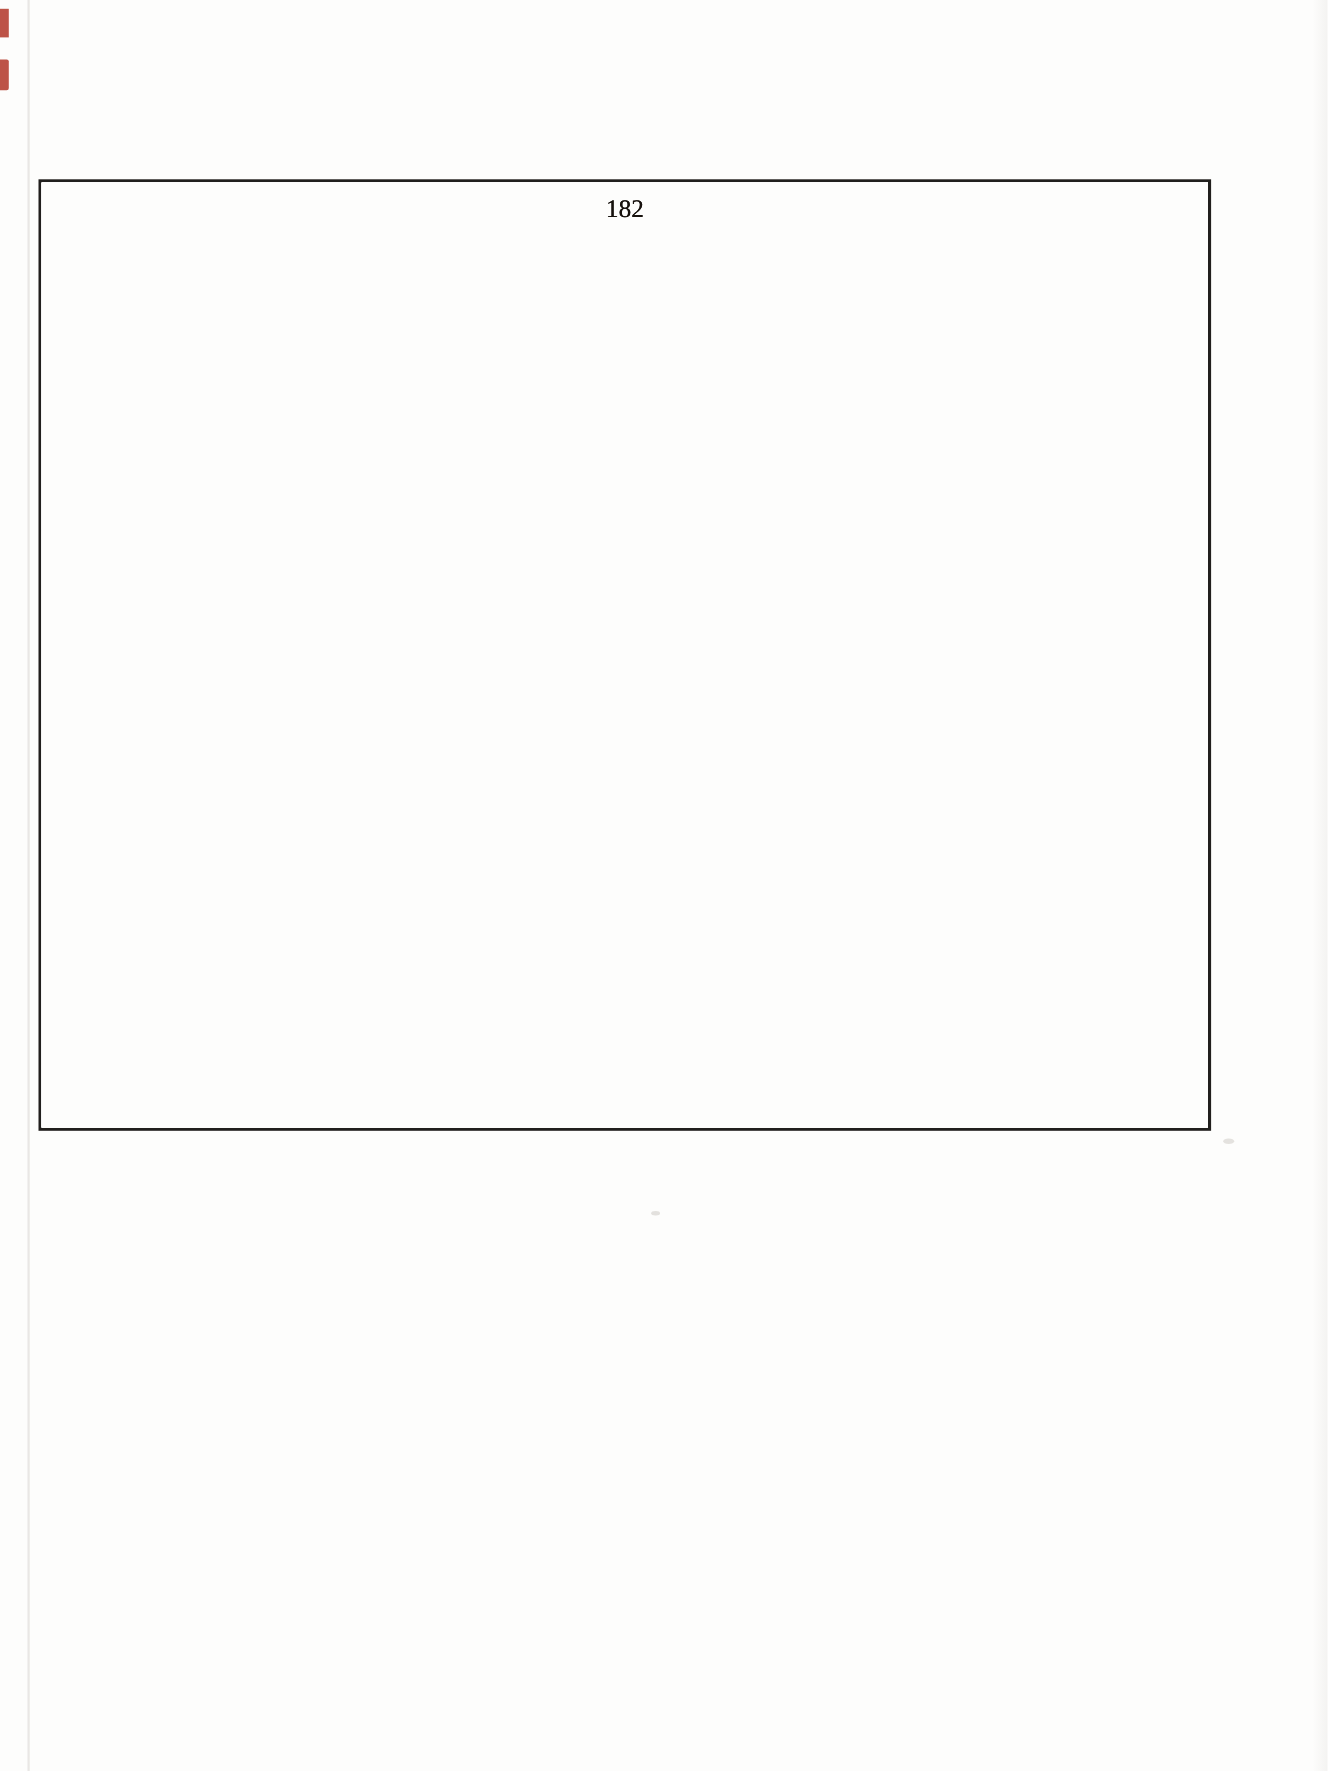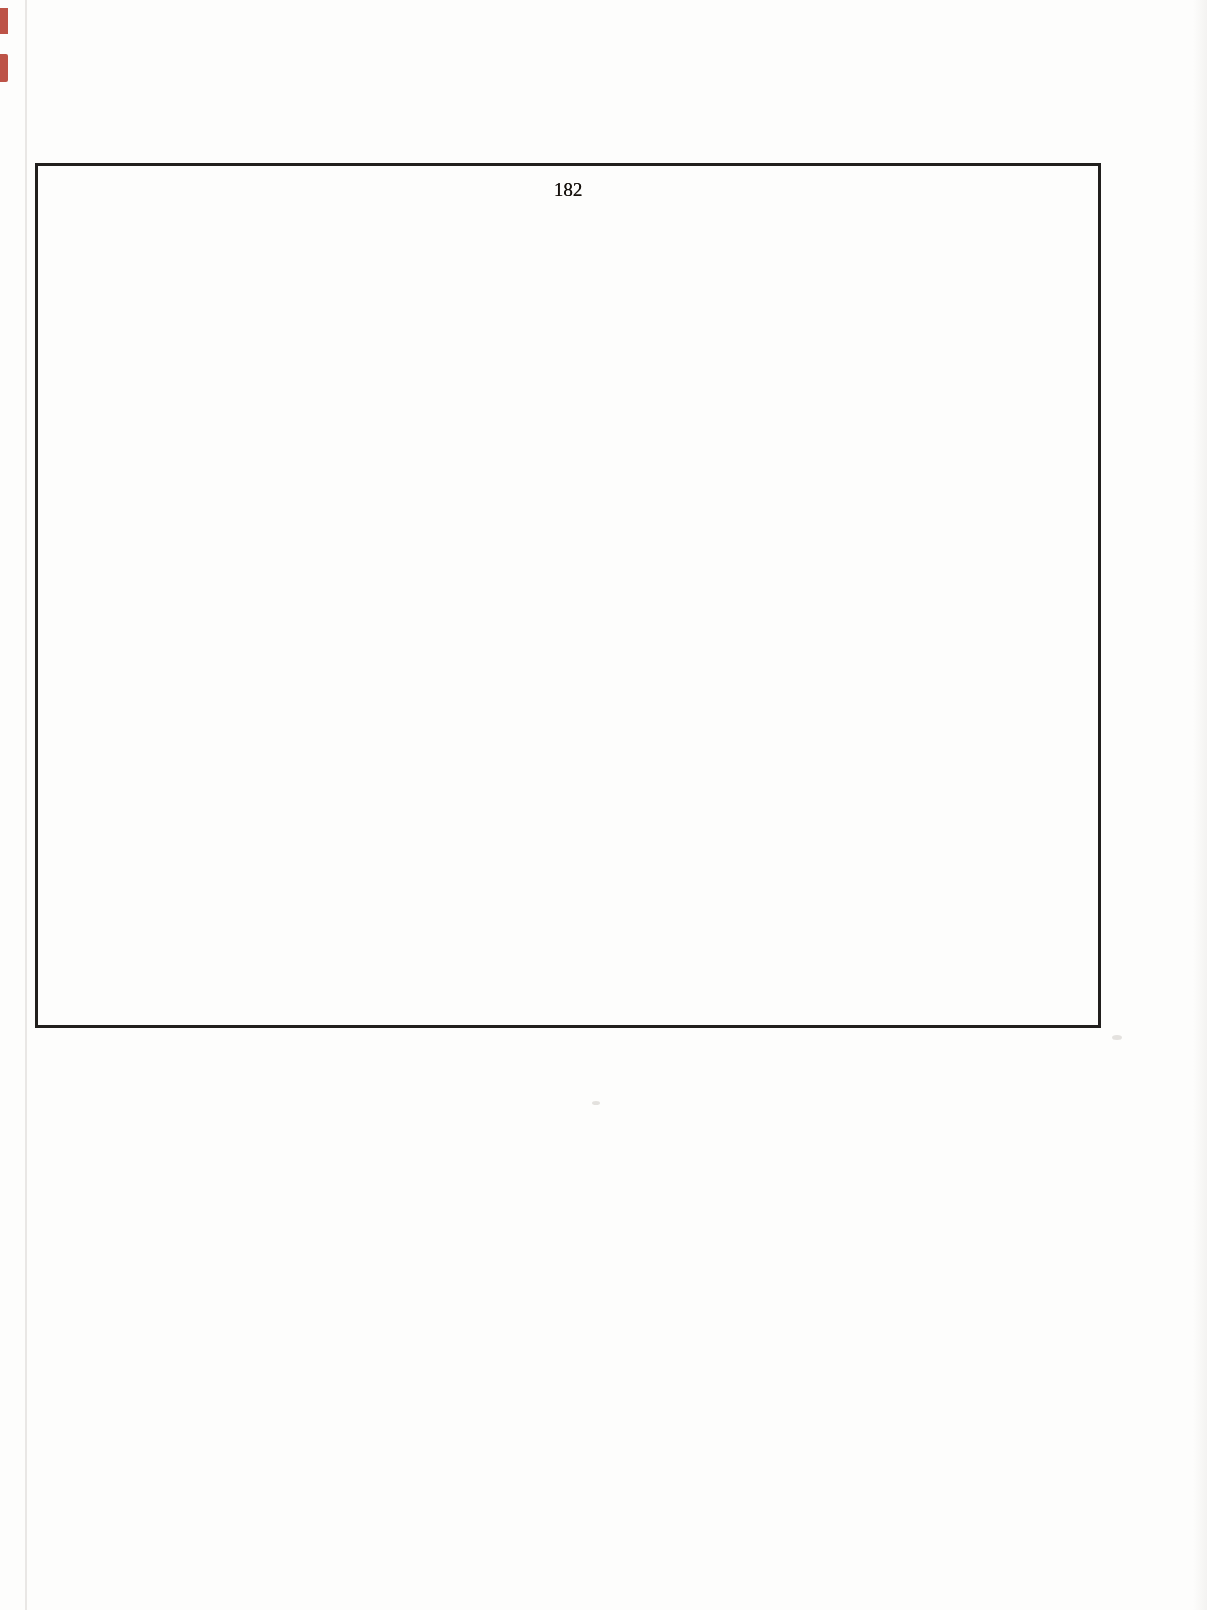--- a/index.html
+++ b/index.html
@@ -62,21 +62,21 @@
   }
   .cell.title{
     border-left:2px solid var(--border,#211f1d);
     border-right:2px solid var(--border,#211f1d);
     padding:9px 14px 6px 8px;
     font-size:21px;line-height:30px;
     text-align:justify;
     white-space:pre-wrap;
   }
   .cell.page{
-    text-align:center;font-size:19px;line-height:30px;
+    text-align:center;font-size:23px;line-height:30px;
   }
   .cell .it{font-style:italic;}
   .row .cell{text-shadow:0.2px 0 0 currentColor;}
   .row.header .cell{
     font-weight:bold;font-size:22px;line-height:31px;
     padding-top:13px;white-space:pre-line;text-align:center;
   }
   .row.header .cell.title{text-align:left;white-space:pre-line;}
   .ws-wide .cell.title{word-spacing:5.5px;}
   .tight .cell.title{letter-spacing:-0.3px;}

